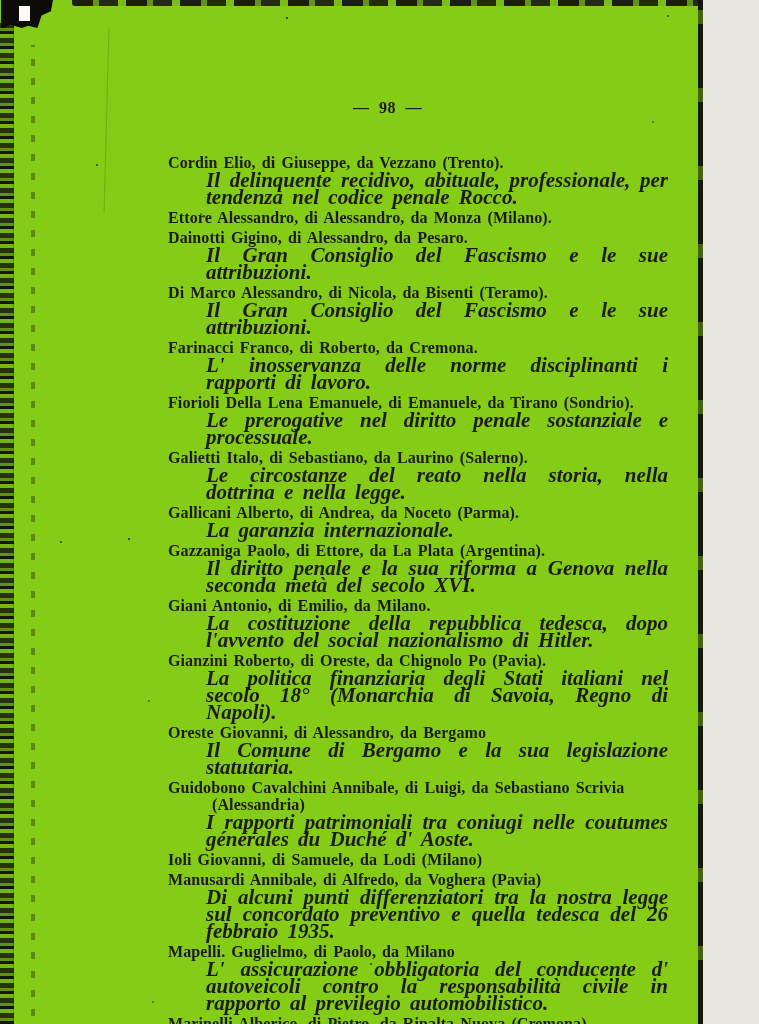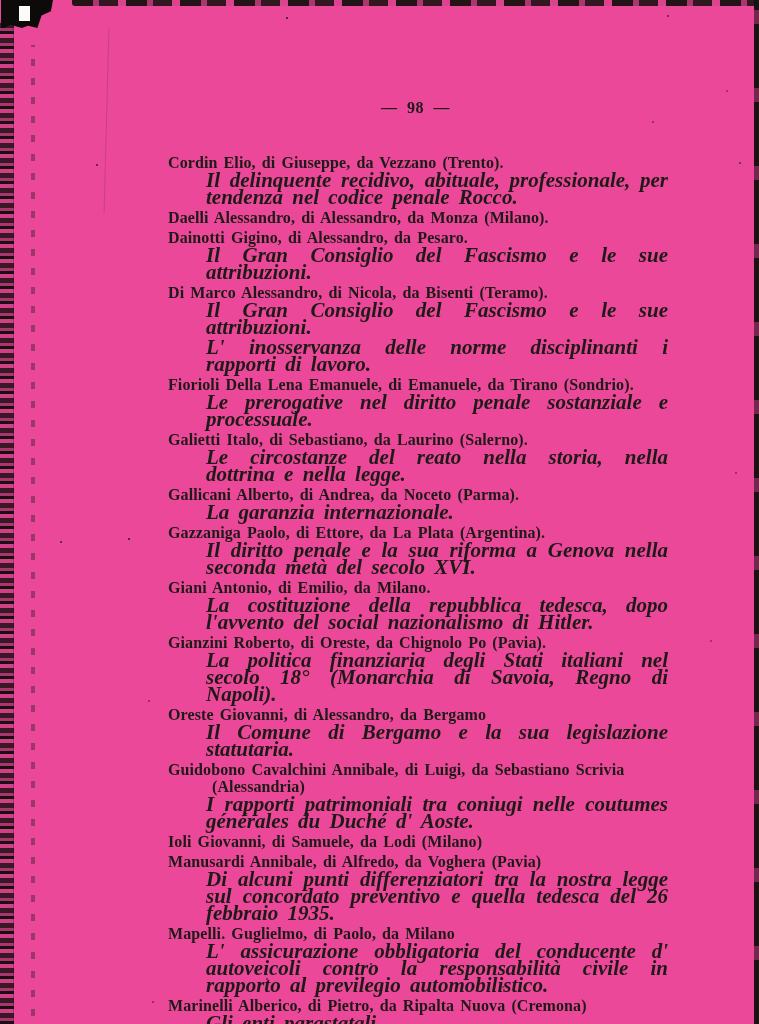--- a/index.html
+++ b/index.html
@@ -2,23 +2,23 @@
 <html><head>
 <meta charset="utf-8">
 <style>
   html, body {
     margin: 0;
     padding: 0;
     background: #e9e7e2;
   }
   .page {
     position: relative;
-    width: 759px;
+    width: 703px;
     height: 1024px;
-    background: #ec4899;
+    background: #84cc16;
     overflow: hidden;
     font-family: "Liberation Serif", "DejaVu Serif", serif;
     color: #1d1a17;
   }
 
   
   .edge-top {
     position: absolute;
     top: 0; left: 72px; right: 3px;
     height: 6px;
@@ -160,34 +160,35 @@
   <div class="page-number">— 98 —</div>
 
   <main class="entries">
 
     <article class="entry">
       <p class="entry-name">Cordin Elio, di Giuseppe, da Vezzano (Trento).</p>
       <p class="entry-title">Il delinquente recidivo, abituale, professionale, per tendenza nel codice penale Rocco.</p>
     </article>
 
     <article class="entry">
-      <p class="entry-name">Daelli Alessandro, di Alessandro, da Monza (Milano).</p>
+      <p class="entry-name">Ettore Alessandro, di Alessandro, da Monza (Milano).</p>
     </article>
 
     <article class="entry">
       <p class="entry-name">Dainotti Gigino, di Alessandro, da Pesaro.</p>
       <p class="entry-title">Il Gran Consiglio del Fascismo e le sue attribuzioni.</p>
     </article>
 
     <article class="entry">
       <p class="entry-name">Di Marco Alessandro, di Nicola, da Bisenti (Teramo).</p>
       <p class="entry-title">Il Gran Consiglio del Fascismo e le sue attribuzioni.</p>
     </article>
 
     <article class="entry">
+      <p class="entry-name">Farinacci Franco, di Roberto, da Cremona.</p>
       <p class="entry-title">L' inosservanza delle norme disciplinanti i rapporti di lavoro.</p>
     </article>
 
     <article class="entry">
       <p class="entry-name">Fiorioli Della Lena Emanuele, di Emanuele, da Tirano (Sondrio).</p>
       <p class="entry-title">Le prerogative nel diritto penale sostanziale e processuale.</p>
     </article>
 
     <article class="entry">
       <p class="entry-name">Galietti Italo, di Sebastiano, da Laurino (Salerno).</p>

